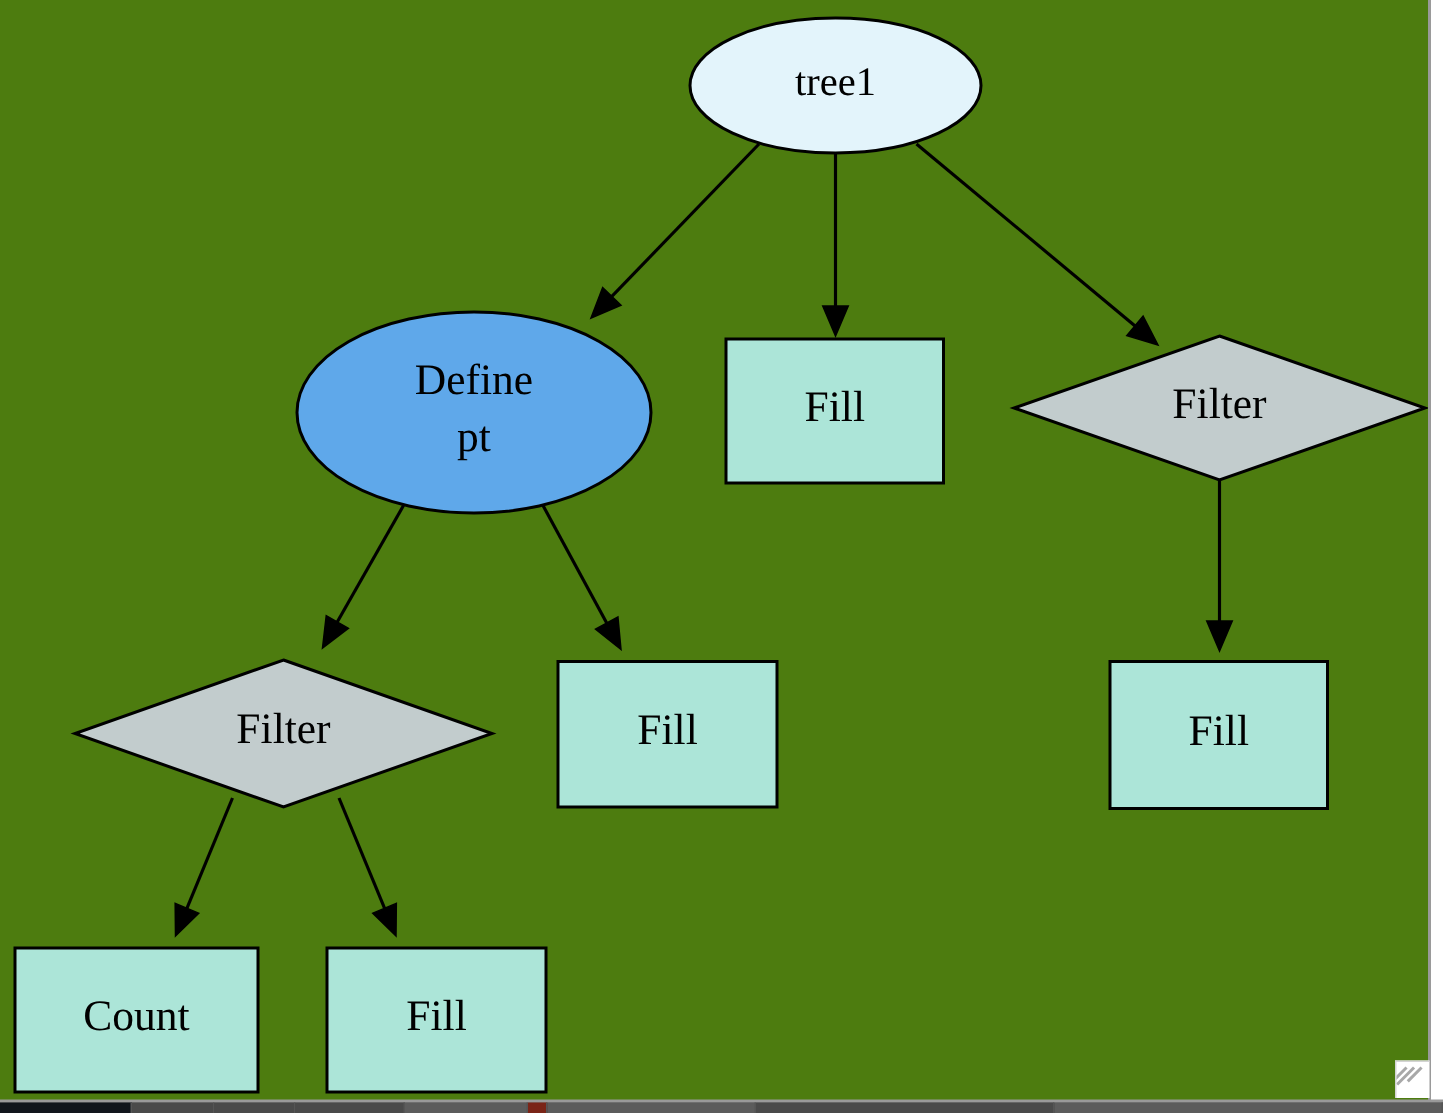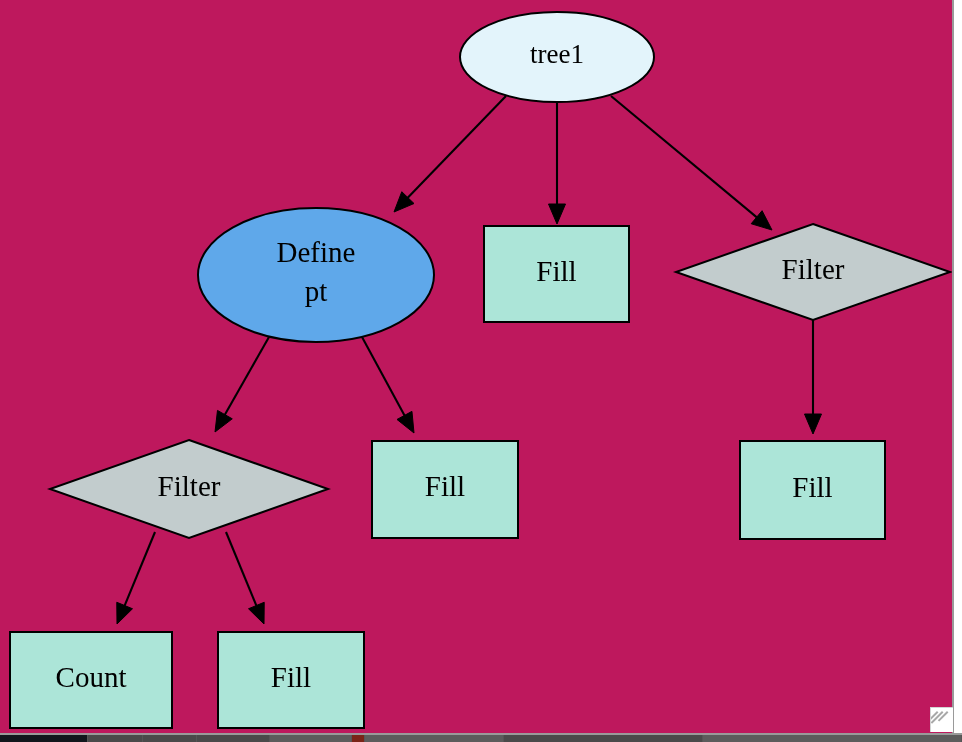--- a/index.html
+++ b/index.html
@@ -20,21 +20,21 @@
     height: 742px;
     background: #ffffff;
     box-sizing: border-box;
   }
   #graph-canvas {
     position: absolute;
     left: 0;
     top: 0;
     width: 953px;
     height: 734px;
-    background: #be185d;
+    background: #4d7c0f;
     overflow: hidden;
   }
   #graph-svg {
     display: block;
   }
   .node-shape {
     stroke: #000000;
     stroke-width: 2;
   }
   .node-label {

